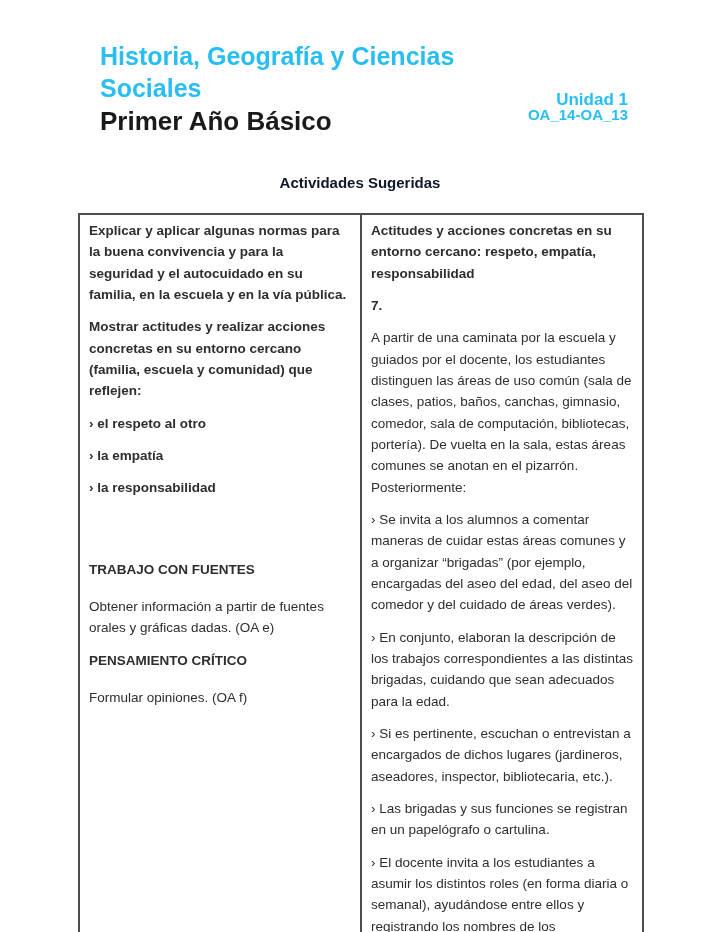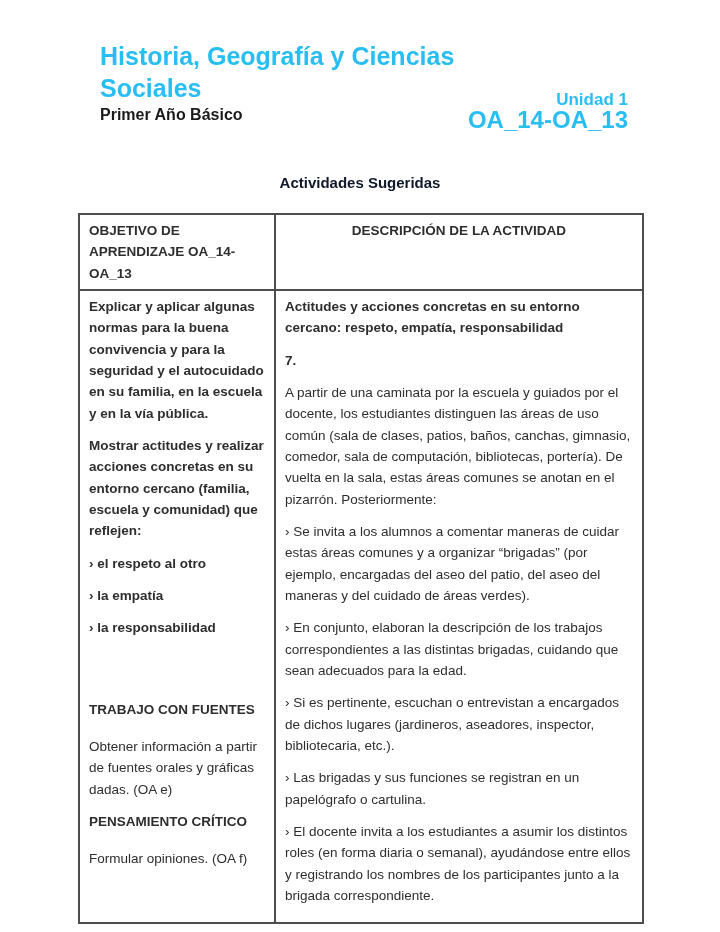--- a/index.html
+++ b/index.html
@@ -11,29 +11,29 @@
     color:#2e2e2e;
     overflow:hidden;
   }
   .doc-title {
     position:absolute; left:100px; top:40px; width:420px;
     font-size:25px; font-weight:bold; line-height:1.28;
     color:#29bef2;
   }
   .doc-subtitle {
     position:absolute; left:100px; top:106px;
-    font-size:16px; font-weight:bold; color:#1a1a1a;
+    font-size:26px; font-weight:bold; color:#1a1a1a;
   }
   .unit-label {
     position:absolute; right:76px; top:90px;
     font-size:17px; font-weight:bold; color:#29bef2; text-align:center;
   }
   .oa-label {
     position:absolute; right:76px; top:106px;
-    font-size:24px; font-weight:bold; color:#29bef2; text-align:center;
+    font-size:15px; font-weight:bold; color:#29bef2; text-align:center;
   }
   .section-title {
     position:absolute; left:0; top:174px; width:720px;
     text-align:center; font-size:15px; font-weight:bold; color:#0f172a;
   }
   table.activities {
     position:absolute; left:78px; top:213px;
     width:566px; border-collapse:collapse;
     table-layout:fixed;
   }
@@ -61,41 +61,37 @@
 
   <div class="doc-title">Historia, Geografía y Ciencias Sociales</div>
   <div class="doc-subtitle">Primer Año Básico</div>
   <div class="unit-label">Unidad 1</div>
   <div class="oa-label">OA_14-OA_13</div>
 
   <div class="section-title">Actividades Sugeridas</div>
 
   <table class="activities">
     <tbody>
-        <tr>
-      <th class="col-obj">OBJETIVO DE APRENDIZAJE OA_14-OA_13</th>
-      <th class="col-desc">DESCRIPCIÓN DE LA ACTIVIDAD</th>
-    </tr>
     <tr>
       <td class="cell cell-obj">
         <p class="b">Explicar y aplicar algunas normas para la buena convivencia y para la seguridad y el autocuidado en su familia, en la escuela y en la vía pública.</p>
         <p class="b">Mostrar actitudes y realizar acciones concretas en su entorno cercano (familia, escuela y comunidad) que reflejen:</p>
         <p class="b">› el respeto al otro</p>
         <p class="b">› la empatía</p>
         <p class="b">› la responsabilidad</p>
         <p class="b gap-top" style="margin-bottom:16px;">TRABAJO CON FUENTES</p>
         <p>Obtener información a partir de fuentes orales y gráficas dadas. (OA e)</p>
         <p class="b" style="margin-bottom:16px;">PENSAMIENTO CRÍTICO</p>
         <p>Formular opiniones. (OA f)</p>
       </td>
       <td class="cell">
         <p class="b">Actitudes y acciones concretas en su entorno cercano: respeto, empatía, responsabilidad</p>
         <p class="b">7.</p>
         <p>A partir de una caminata por la escuela y guiados por el docente, los estudiantes distinguen las áreas de uso común (sala de clases, patios, baños, canchas, gimnasio, comedor, sala de computación, bibliotecas, portería). De vuelta en la sala, estas áreas comunes se anotan en el pizarrón. Posteriormente:</p>
-        <p class="step">› Se invita a los alumnos a comentar maneras de cuidar estas áreas comunes y a organizar “brigadas” (por ejemplo, encargadas del aseo del patio, del aseo del maneras y del cuidado de áreas verdes).</p>
+        <p class="step">› Se invita a los alumnos a comentar maneras de cuidar estas áreas comunes y a organizar “brigadas” (por ejemplo, encargadas del aseo del edad, del aseo del comedor y del cuidado de áreas verdes).</p>
         <p class="step">› En conjunto, elaboran la descripción de los trabajos correspondientes a las distintas brigadas, cuidando que sean adecuados para la edad.</p>
         <p class="step">› Si es pertinente, escuchan o entrevistan a encargados de dichos lugares (jardineros, aseadores, inspector, bibliotecaria, etc.).</p>
         <p class="step">› Las brigadas y sus funciones se registran en un papelógrafo o cartulina.</p>
         <p class="step">› El docente invita a los estudiantes a asumir los distintos roles (en forma diaria o semanal), ayudándose entre ellos y registrando los nombres de los participantes junto a la brigada correspondiente.</p>
       </td>
     </tr>
   </tbody>
     </table>
 
 </div>

